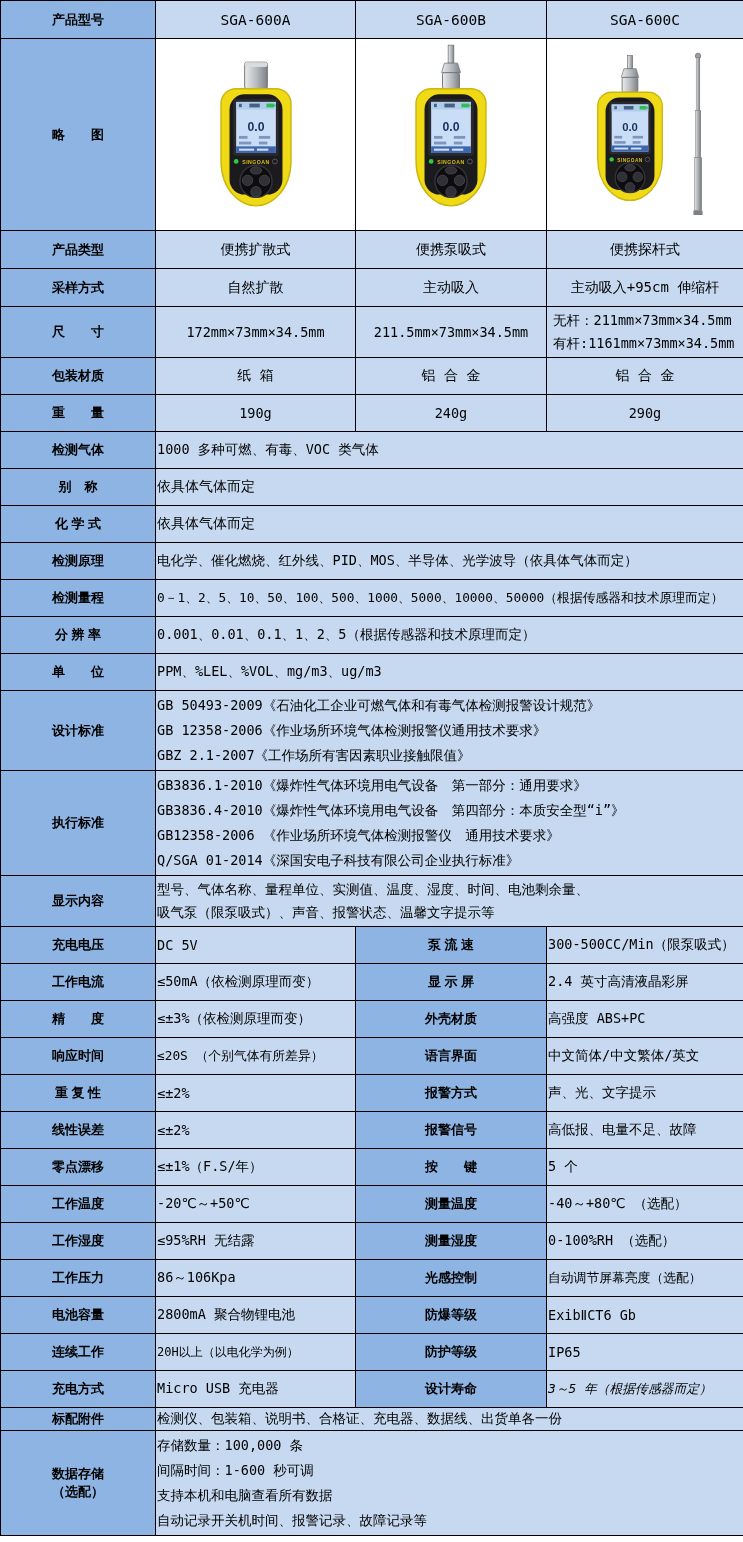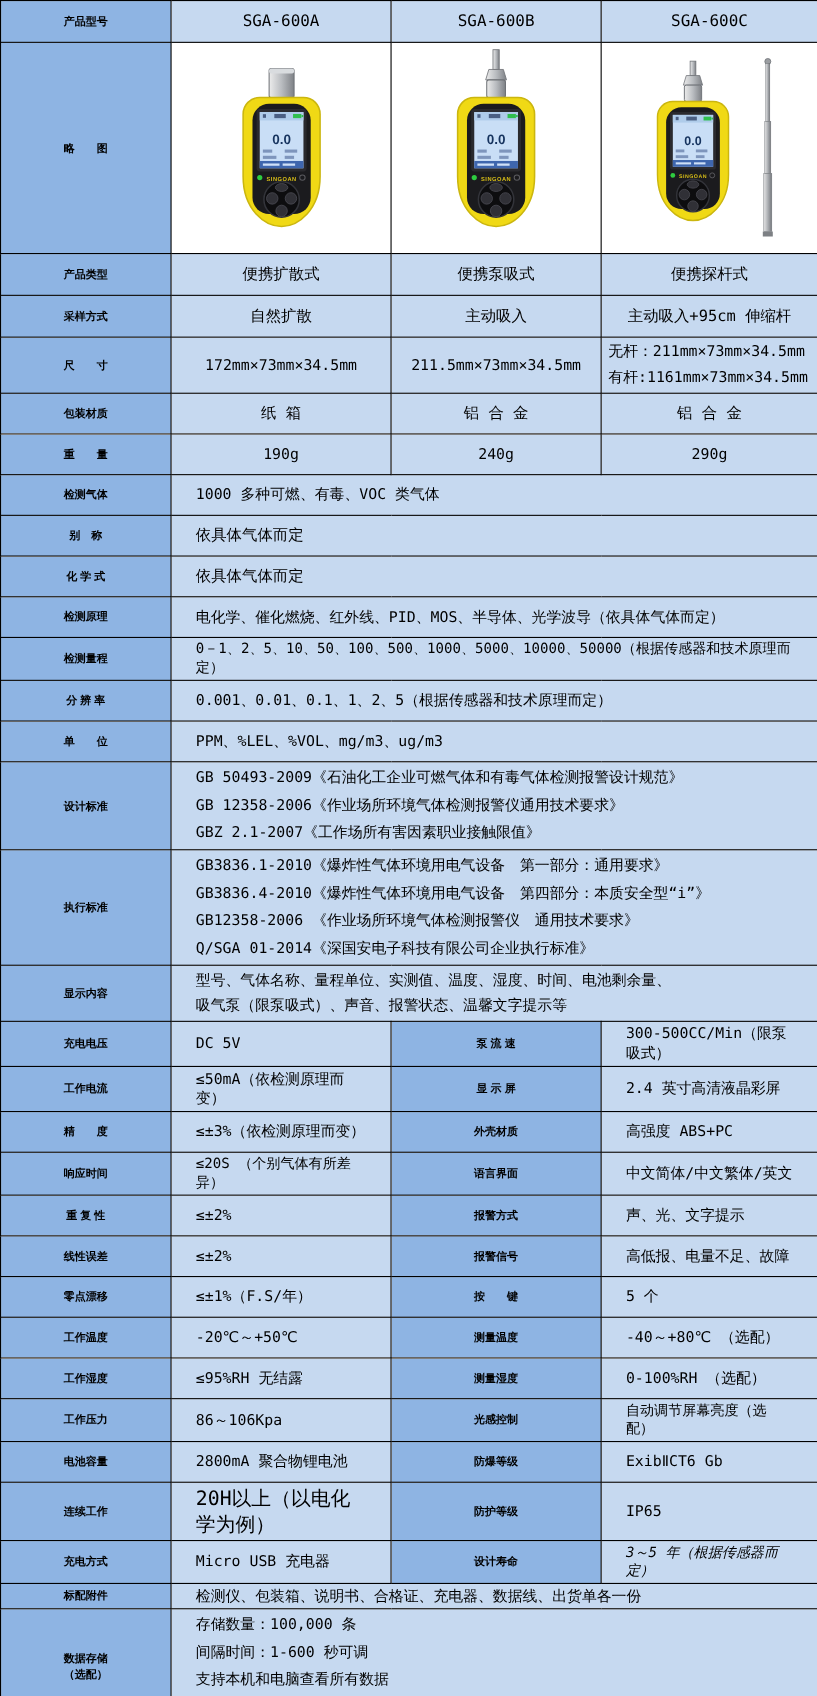--- a/index.html
+++ b/index.html
@@ -7,28 +7,28 @@
     --value-bg:#C6D9F0;
     --border-color:#000000;
     --photo-bg:#FFFFFF;
   }
   html,body{margin:0;padding:0;background:#fff;}
   body{width:743px;font-family:"Liberation Sans",sans-serif;}
   table{border-collapse:collapse;width:743px;table-layout:fixed;}
   td{border:1.6px solid var(--border-color);overflow:hidden;}
   .lab{
     background:var(--label-bg);
-    font-weight:bold;font-size:10px;color:#000;
+    font-weight:bold;font-size:13px;color:#000;
     text-align:center;vertical-align:middle;
   }
   .val{
     background:var(--value-bg);
     font-size:13.5px;color:#000;
     font-family:"DejaVu Sans Mono","DejaVu Sans",monospace;
-    padding:2px 22px;vertical-align:middle;text-align:left;
+    padding:2px 1px;vertical-align:middle;text-align:left;
   }
   .val.center{text-align:center;padding:2px 4px;}
   .val.cjk{font-size:14px;}
   .model{
     background:var(--value-bg);
     font-size:14.5px;text-align:center;vertical-align:middle;
     font-family:"DejaVu Sans Mono","DejaVu Sans",monospace;
   }
   .photo{background:var(--photo-bg);text-align:right;vertical-align:middle;}
   .photo .wrap{display:flex;align-items:center;justify-content:center;gap:10px;}
@@ -358,21 +358,21 @@
     <td class="val" style="font-size:12.8px;">自动调节屏幕亮度（选配）</td>
   </tr>
   <tr class="r37">
     <td class="lab">电池容量</td>
     <td class="val">2800mA 聚合物锂电池</td>
     <td class="lab">防爆等级</td>
     <td class="val">ExibⅡCT6 Gb</td>
   </tr>
   <tr class="r37">
     <td class="lab">连续工作</td>
-    <td class="val" style="font-size:18px;">20H以上（以电化学为例）</td>
+    <td class="val" style="font-size:12px;">20H以上（以电化学为例）</td>
     <td class="lab">防护等级</td>
     <td class="val">IP65</td>
   </tr>
   <tr class="r37">
     <td class="lab">充电方式</td>
     <td class="val">Micro USB 充电器</td>
     <td class="lab">设计寿命</td>
     <td class="val" style="font-size:12.8px;font-style:italic;">3～5 年（根据传感器而定）</td>
   </tr>
 

